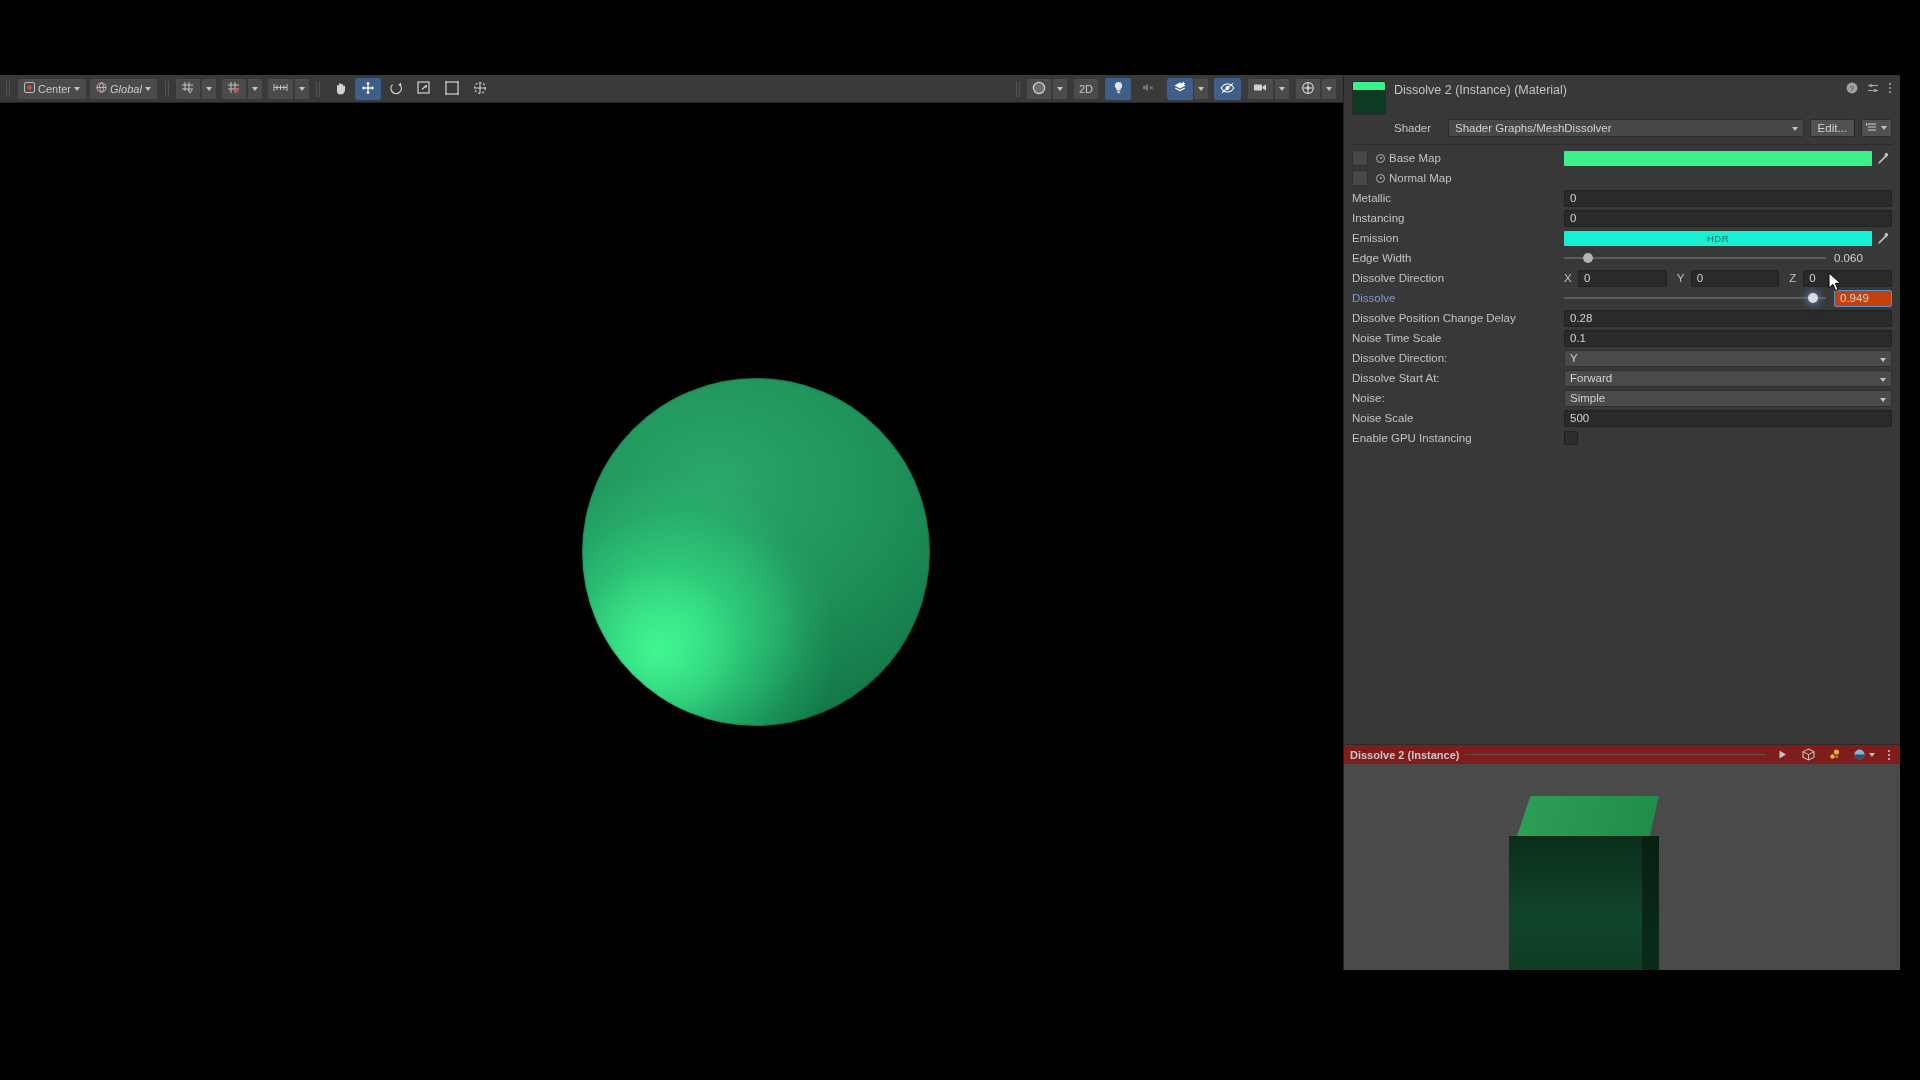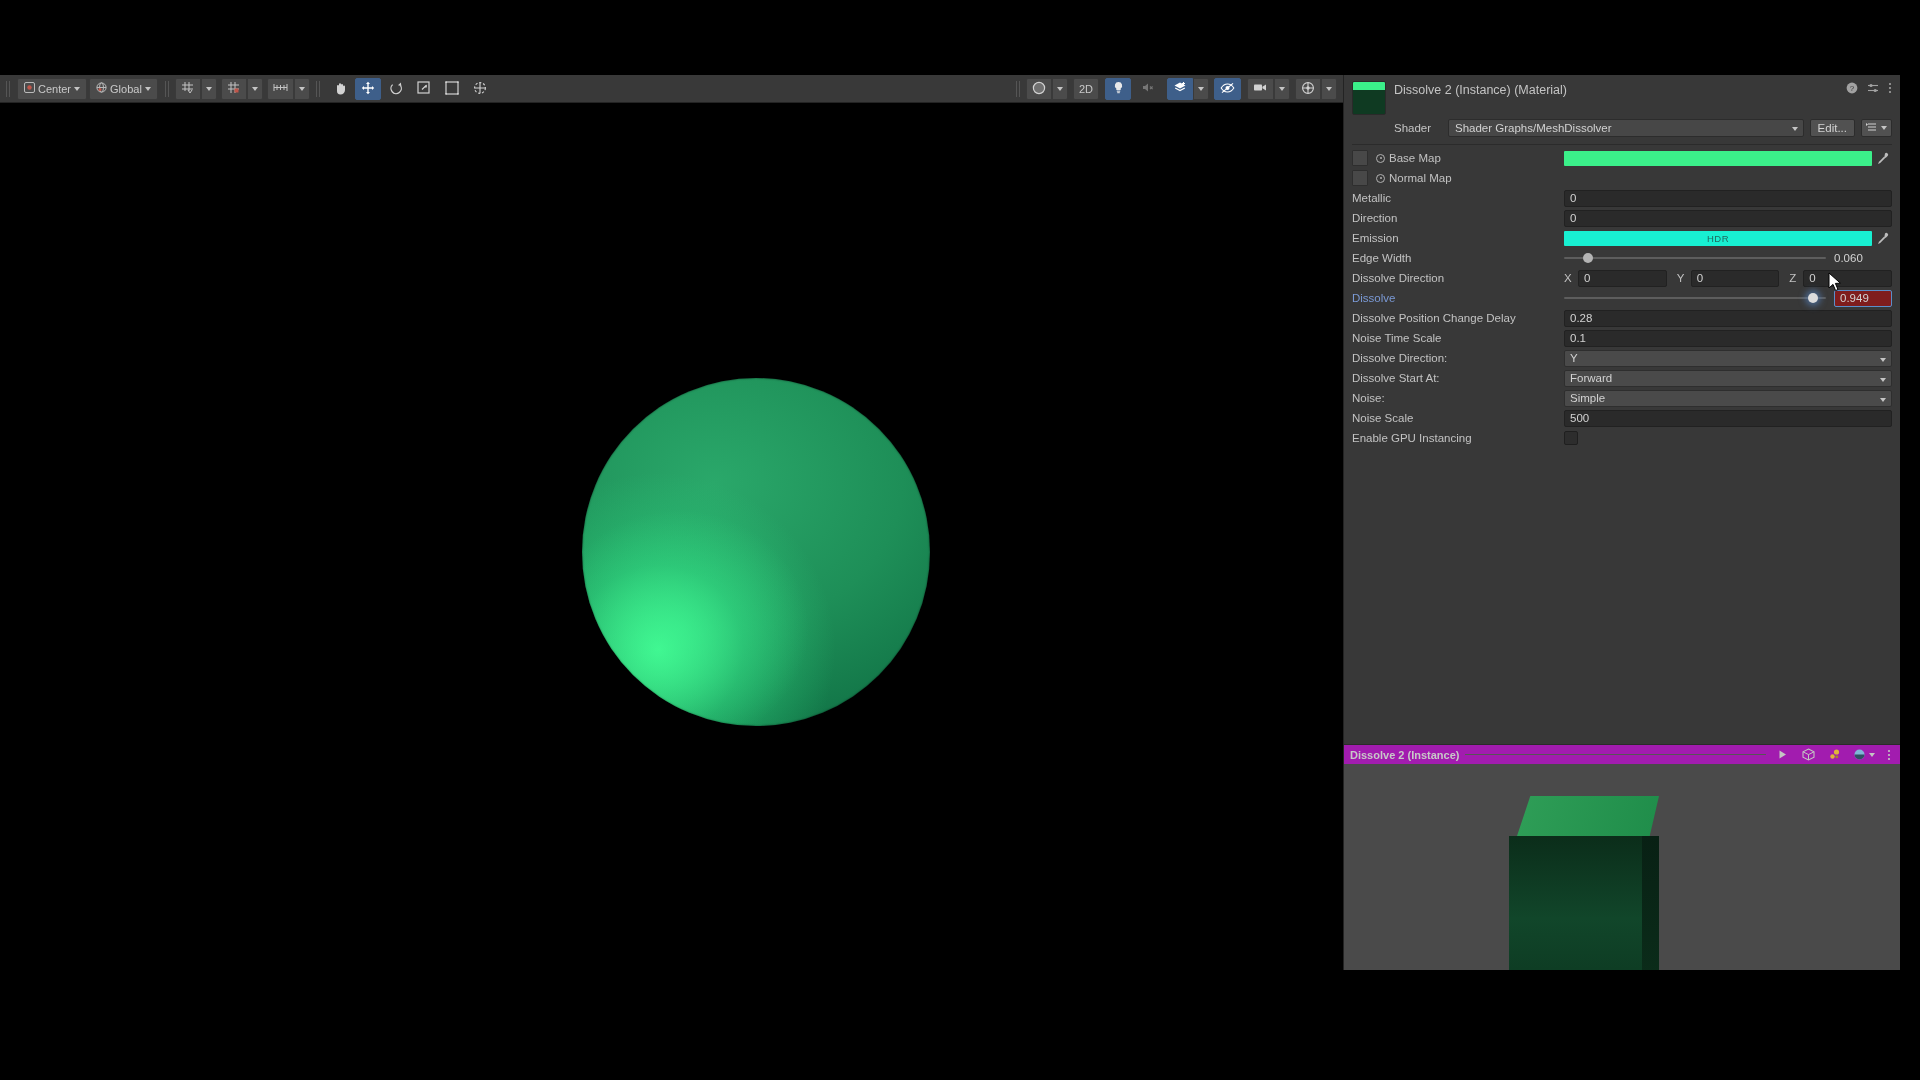--- a/index.html
+++ b/index.html
@@ -112,21 +112,21 @@
   .colorbar { height: 15px; border-radius: 1px; flex: 1 1 auto;
               display:flex; align-items:center; justify-content:center;
               font-size:9.5px; color:#1f6a60; letter-spacing:0.5px; }
   .eyedrop { width: 20px; display:flex; align-items:center; justify-content:center; color:#bdbdbd; }
 
   .slider-track { flex: 1 1 auto; height: 2px; background: #5d5d5d; border-radius: 1px;
                   position: relative; margin-right: 8px; }
   .slider-knob { position: absolute; top: -4px; width: 10px; height: 10px; border-radius: 50%;
                  background: #b4b4b4; transform: translateX(-50%); }
   .slider-num { width: 58px; flex: 0 0 auto; font-size: 11.5px; color: #d2d2d2; text-align: left; }
-  .num-box { width: 58px; flex: 0 0 auto; height: 17px; background:#7f1d1d;
+  .num-box { width: 58px; flex: 0 0 auto; height: 17px; background:#c2410c;
              border:1px solid #5b8ec9; border-radius:2px; color:#d2d2d2; font-size:11.5px;
              display:flex; align-items:center; padding:0 5px; }
 
   .vec3 { display: flex; align-items: center; gap: 0; width: 100%; }
   .vec3 .axis { font-size: 11.5px; color: #c2c2c2; width: 14px; flex:0 0 auto; }
   .vec3 .field { width: auto; flex: 1 1 0; margin-right: 10px; }
   .vec3 .field:last-child { margin-right: 0; }
 
   .dd-field {
     height: 17px; background: #4a4a4a; border: 1px solid #2e2e2e; border-radius: 2px;
@@ -135,21 +135,21 @@
   }
   .dd-field .caret { position: absolute; right: 5px; top: 7px; }
 
   .chkbox { width: 14px; height: 14px; background: #2d2d2d; border: 1px solid #1f1f1f;
             border-radius: 2px; }
 
   #insp-spacer { flex: 1 1 auto; }
 
   
   #preview-bar {
-    height: 20px; background: #a21caf; border-top: 1px solid #2b2b2b;
+    height: 20px; background: #7f1d1d; border-top: 1px solid #2b2b2b;
     display: flex; align-items: center; padding: 0 6px; gap: 6px;
   }
   #preview-title { font-size: 11px; color: #c8c8c8; font-weight: bold; white-space: nowrap; }
   #preview-rule { flex: 1 1 auto; height: 1px; background: #565656; }
   .pv-icon { width: 20px; height: 16px; display:flex; align-items:center; justify-content:center;
              color: #c4c4c4; }
   #preview-body { height: 206px; background: #4a4a4a; position: relative; overflow: hidden; }
   #cube { position: absolute; left: 165px; top: 32px; width: 150px; height: 190px; }
   #cube-top { position: absolute; left: 7px; top: 0; width: 143px; height: 43px;
               background: linear-gradient(105deg,#2f9e57 0%, #1f8d4a 100%);
@@ -179,21 +179,21 @@
       <span>
         <svg width="11" height="11" viewBox="0 0 11 11">
             <rect x="0.5" y="0.5" width="10" height="10" rx="1.5" fill="none" stroke="#b9b9b9"></rect>
             <circle cx="5.5" cy="5.5" r="2.2" fill="#c0564a"></circle>
           </svg>
       </span>
       <span class="lbl">Center</span>
       <span class="caret"></span>
     </div>
 
-    <div class="tb-btn" style="padding:0 6px;">
+    <div class="tb-btn" style="padding:0 6px;font-style:italic;">
       <span>
         <svg width="11" height="11" viewBox="0 0 11 11">
             <circle cx="5.5" cy="5.5" r="4.6" fill="none" stroke="#b9b9b9"></circle>
             <ellipse cx="5.5" cy="5.5" rx="2" ry="4.6" fill="none" stroke="#b9b9b9"></ellipse>
             <line x1="0.9" y1="5.5" x2="10.1" y2="5.5" stroke="#b9b9b9"></line>
             <circle cx="4" cy="7.6" r="1.5" fill="#c0564a"></circle>
           </svg>
       </span>
       <span class="lbl">Global</span>
       <span class="caret"></span>
@@ -485,21 +485,21 @@
       </div>
 
       <div class="prow">
         <div class="plabel">Metallic</div>
         <div class="pval">
           <div class="field">0</div>
         </div>
       </div>
 
       <div class="prow">
-        <div class="plabel">Direction</div>
+        <div class="plabel">Instancing</div>
         <div class="pval">
           <div class="field">0</div>
         </div>
       </div>
 
       <div class="prow">
         <div class="plabel">Emission</div>
         <div class="pval">
           <div class="colorbar" id="swatch-emission" style="background: rgb(24, 240, 210);">
             <span>HDR</span>

